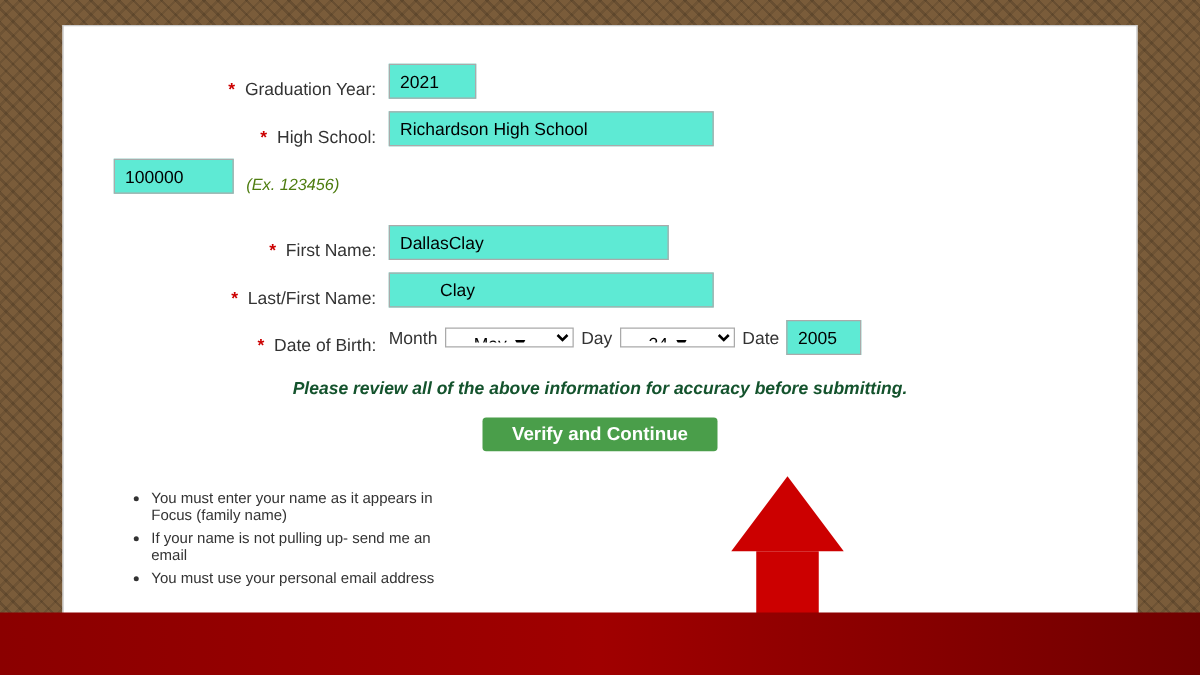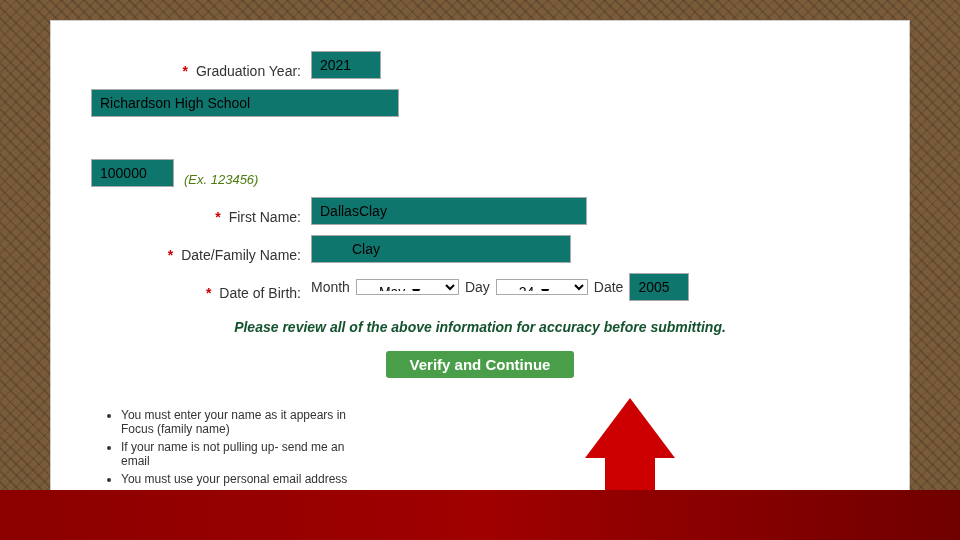--- a/index.html
+++ b/index.html
@@ -51,27 +51,27 @@
       color: #c00;
       font-weight: bold;
       margin-right: 4px;
     }
 
     .form-input {
       border: 1px solid #aaa;
       padding: 4px 8px;
       font-size: 14px;
       height: 28px;
-      background: #0f766e;
+      background: #5eead4;
     }
 
     .input-graduation { width: 70px; }
-    .input-school { width: 308px; }
-    .input-id { width: 83px; margin-top: 32px; }
-    .input-name { width: 276px; }
+    .input-school { width: 260px; }
+    .input-id { width: 96px; }
+    .input-name { width: 224px; margin-top: 15px; }
     .input-lastname { width: 260px; padding-left: 40px; }
     .input-year { width: 60px; }
 
     .example-text {
       font-size: 13px;
       color: #4d7c0f;
       font-style: italic;
     }
 
     .dob-section {
@@ -161,40 +161,44 @@
 
     <div class="form-row">
       <div class="form-label">
         <span class="required-star">*</span>
         <span>Graduation Year:</span>
       </div>
       <input class="form-input input-graduation" type="text" value="2021" style="">
     </div>
 
     <div class="form-row">
+      <div class="form-label">
+        <span class="required-star">*</span>
+        <span>High School:</span>
+      </div>
       <input class="form-input input-school" type="text" value="Richardson High School" style="">
     </div>
 
     <div class="form-row">
       <input class="form-input input-id" type="text" value="100000" style="">
       <span class="example-text">(Ex. 123456)</span>
     </div>
 
     <div class="form-row">
       <div class="form-label">
         <span class="required-star">*</span>
         <span>First Name:</span>
       </div>
       <input class="form-input input-name" type="text" value="DallasClay" style="">
     </div>
 
     <div class="form-row">
       <div class="form-label">
         <span class="required-star">*</span>
-        <span>Date/Family Name:</span>
+        <span>Last/First Name:</span>
       </div>
       <input class="form-input input-lastname" type="text" value="Clay" style="">
     </div>
 
     <div class="form-row">
       <div class="form-label">
         <span class="required-star">*</span>
         <span>Date of Birth:</span>
       </div>
       <div class="dob-section">

